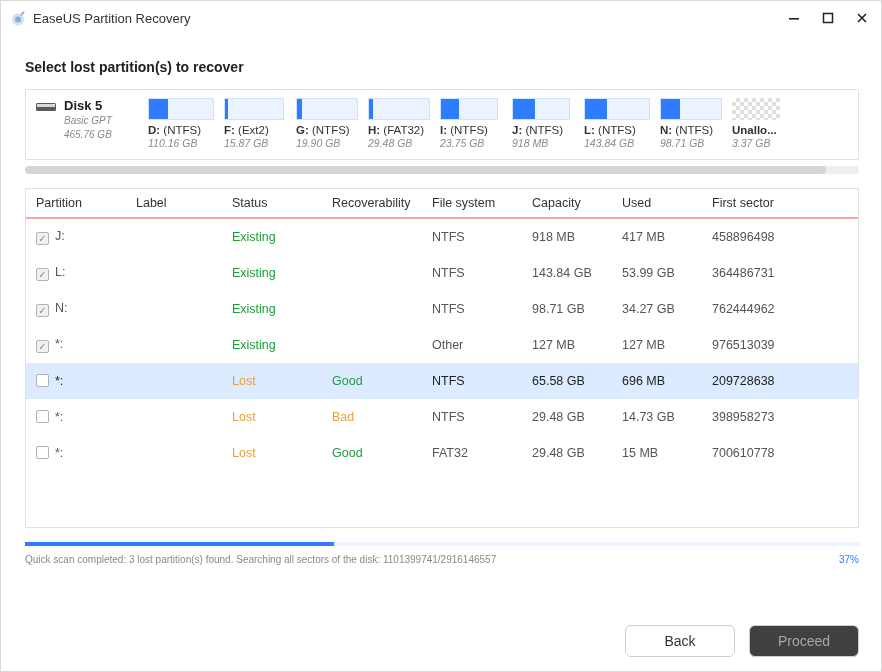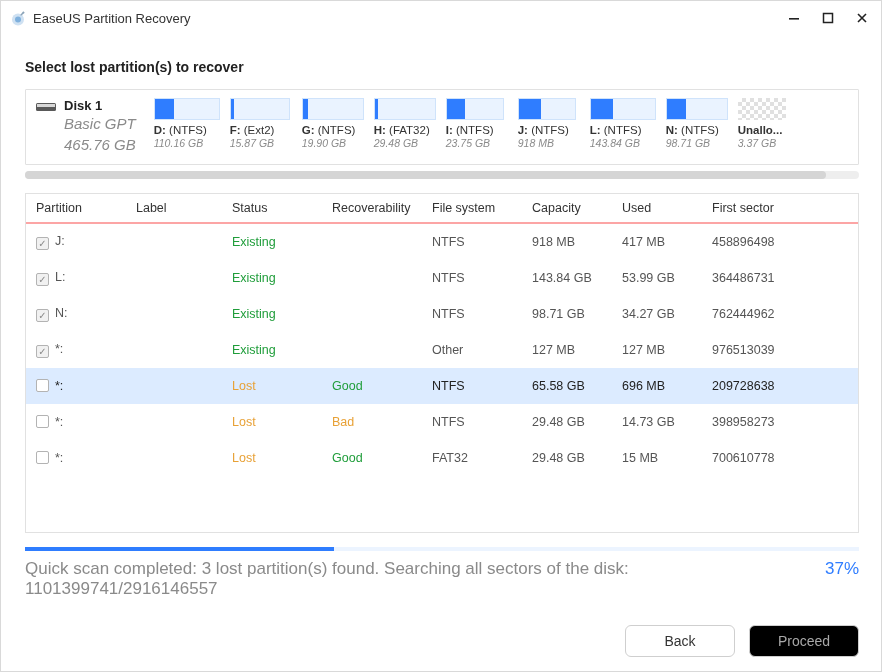--- a/index.html
+++ b/index.html
@@ -78,21 +78,21 @@
     width: 20px;
     height: 14px;
     margin-top: 2px;
   }
   .disk-title {
     font-size: 13px;
     font-weight: 700;
     color: #222;
   }
   .disk-sub {
-    font-size: 15px;
+    font-size: 10px;
     color: #8a8a8a;
     font-style: italic;
     line-height: 1.3;
     margin-top: 1px;
   }
   .parts-row {
     display: flex;
     gap: 10px;
     overflow: hidden;
     flex: 1;
@@ -224,21 +224,21 @@
   .progress-bar .fill {
     position: absolute;
     left: 0; top: 0; bottom: 0;
     background: #2f7dff;
   }
   .progress-line {
     display: flex;
     justify-content: space-between;
     align-items: baseline;
     margin-top: 8px;
-    font-size: 17px;
+    font-size: 10px;
     color: #8a8a8a;
   }
   .progress-pct {
     color: #2f7dff;
   }
   
   .footer {
     position: absolute;
     right: 22px;
     bottom: 14px;
@@ -252,21 +252,21 @@
     background: #fff;
     border-radius: 6px;
     font-size: 14px;
     color: #333;
     display: inline-flex;
     align-items: center;
     justify-content: center;
     cursor: pointer;
   }
   .btn.disabled {
-    background: #000000;
+    background: #404040;
     color: #a8a8a8;
     cursor: default;
   }
 </style>
 </head>
 <body>
 
 <div class="titlebar">
   <span class="titlebar-icon">
     <svg viewBox="0 0 24 24" width="18" height="18">
@@ -301,21 +301,21 @@
 
   <div class="strip-wrap">
     <div class="disk-info">
       <span class="disk-icon">
         <svg viewBox="0 0 20 14" width="20" height="14">
           <rect x="0" y="3" width="20" height="8" rx="1.5" fill="#595959"></rect>
           <rect x="1" y="4" width="18" height="3" fill="#d8d8d8"></rect>
         </svg>
       </span>
       <div>
-        <div class="disk-title">Disk 1</div>
+        <div class="disk-title">Disk 5</div>
         <div class="disk-sub">Basic GPT</div>
         <div class="disk-sub">465.76 GB</div>
       </div>
     </div>
     <div class="parts-row" id="parts-row">
         <div class="part-col">
           <div class="part-bar" style="width: 66px;">
             <div class="fill" style="width: 30%;"></div>
           </div>
           <div class="part-label"><b>D:</b> <span class="fs">(NTFS)</span></div>

